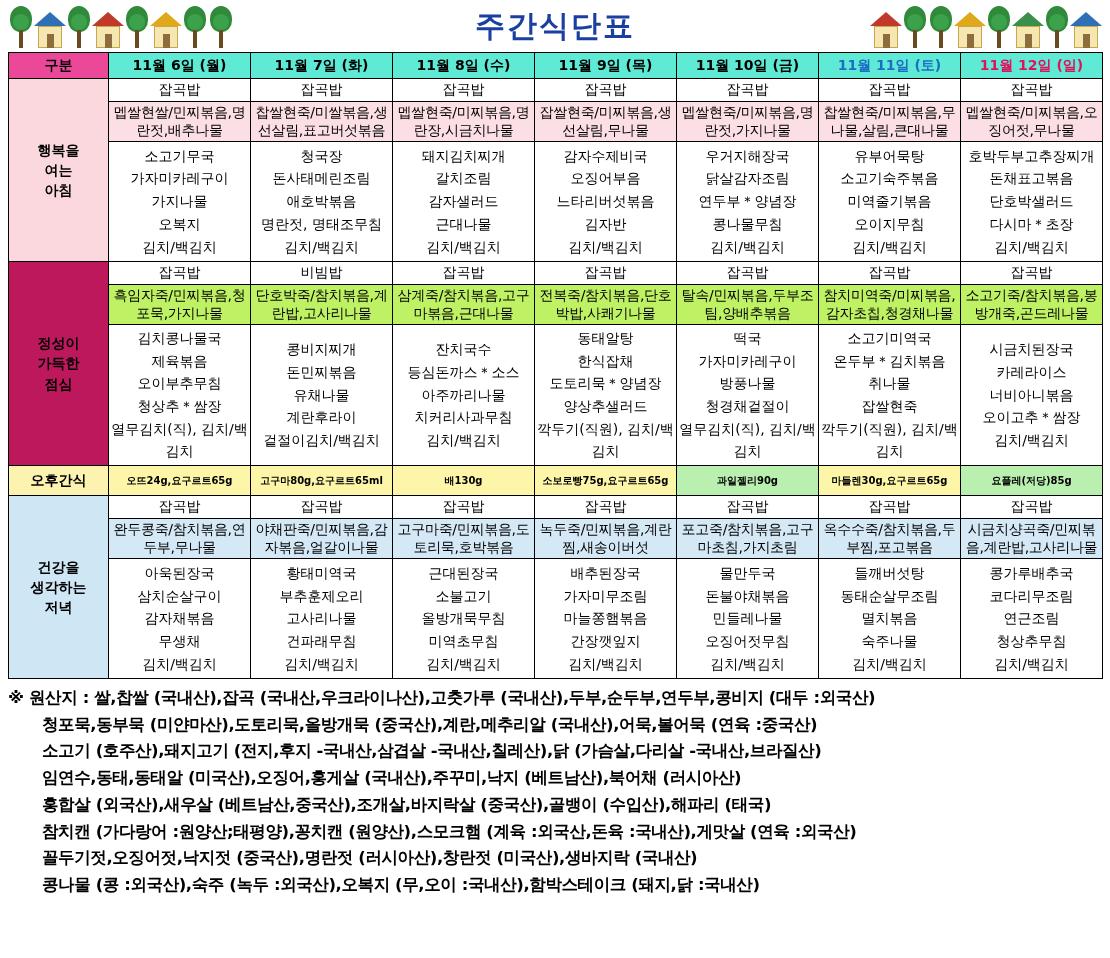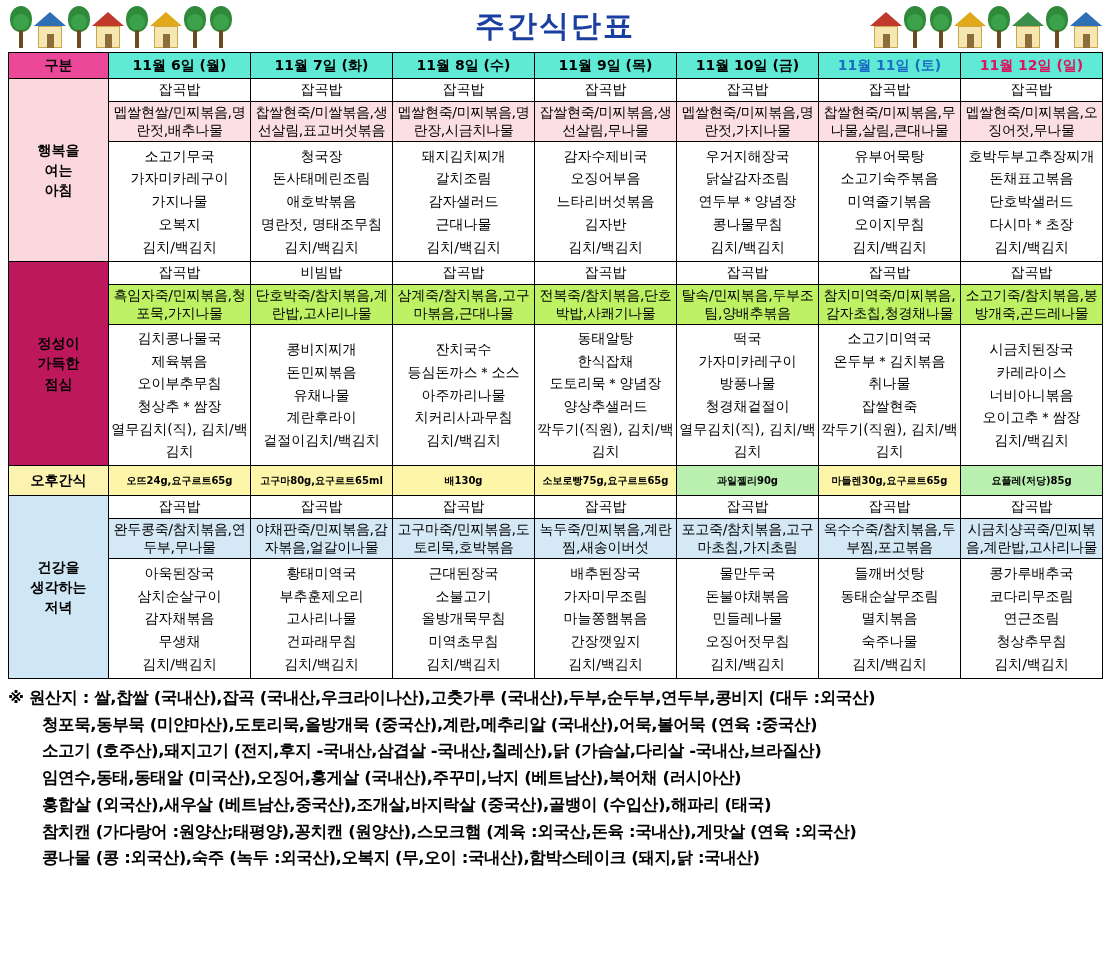--- a/index.html
+++ b/index.html
@@ -481,18 +481,19 @@
   </table>
 
   <div class="notes">
     <div id="notes-lines">
         <div class="line">※ 원산지 : 쌀,찹쌀 (국내산),잡곡 (국내산,우크라이나산),고춧가루 (국내산),두부,순두부,연두부,콩비지 (대두 :외국산)</div>
         <div class="line indent">청포묵,동부묵 (미얀마산),도토리묵,올방개묵 (중국산),계란,메추리알 (국내산),어묵,볼어묵 (연육 :중국산)</div>
         <div class="line indent">소고기 (호주산),돼지고기 (전지,후지 -국내산,삼겹살 -국내산,칠레산),닭 (가슴살,다리살 -국내산,브라질산)</div>
         <div class="line indent">임연수,동태,동태알 (미국산),오징어,홍게살 (국내산),주꾸미,낙지 (베트남산),북어채 (러시아산)</div>
         <div class="line indent">홍합살 (외국산),새우살 (베트남산,중국산),조개살,바지락살 (중국산),골뱅이 (수입산),해파리 (태국)</div>
         <div class="line indent">참치캔 (가다랑어 :원양산;태평양),꽁치캔 (원양산),스모크햄 (계육 :외국산,돈육 :국내산),게맛살 (연육 :외국산)</div>
+        <div class="line indent">꼴두기젓,오징어젓,낙지젓 (중국산),명란젓 (러시아산),창란젓 (미국산),생바지락 (국내산)</div>
         <div class="line indent">콩나물 (콩 :외국산),숙주 (녹두 :외국산),오복지 (무,오이 :국내산),함박스테이크 (돼지,닭 :국내산)</div>
       </div>
 
   </div>
 
 </div>
 
 </body></html>

